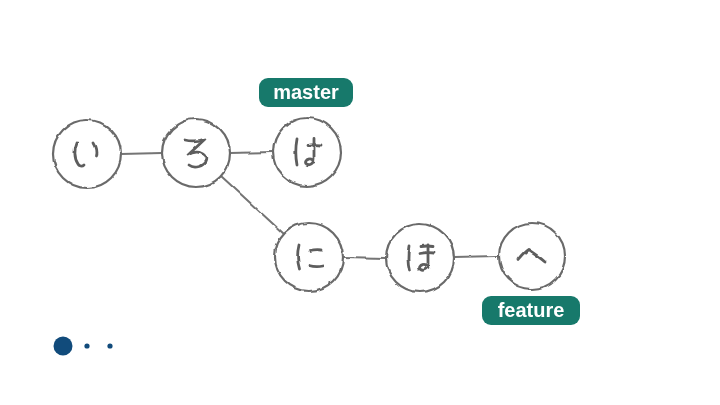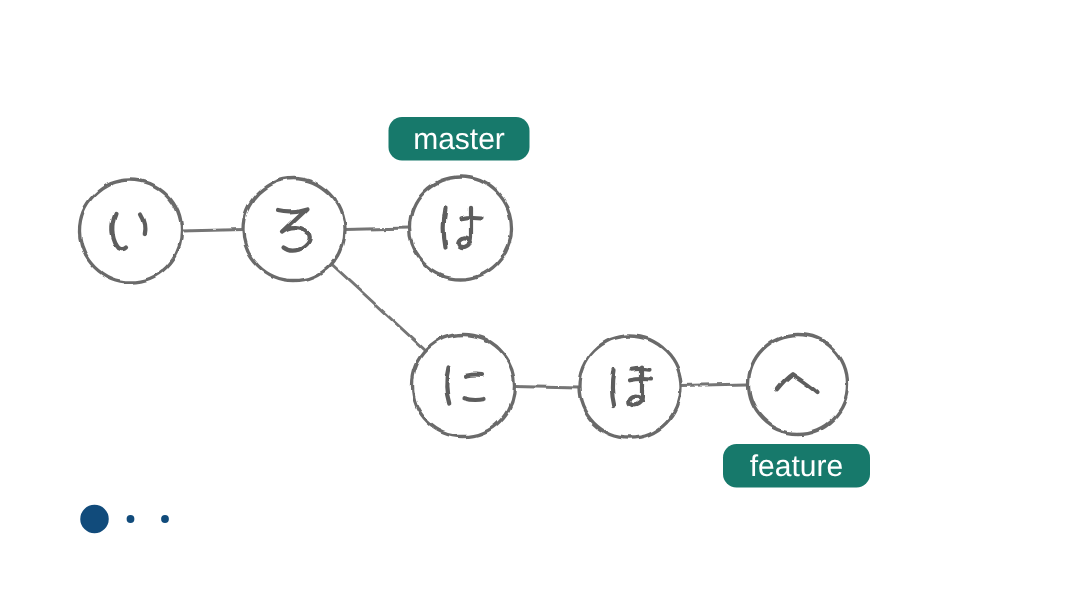--- a/index.html
+++ b/index.html
@@ -3,20 +3,21 @@
 <meta charset="utf-8">
 <style>
   html, body { margin: 0; padding: 0; background: #ffffff; }
   .stage {
     position: relative;
     width: 720px;
     height: 405px;
     background: #ffffff;
     overflow: hidden;
     font-family: "Liberation Sans", sans-serif;
+    font-weight: bold;
   }
   svg { display: block; }
   .edge {
     stroke: #757575;
     stroke-width: 2;
     stroke-linecap: round;
     fill: none;
   }
   .node-circle {
     fill: #ffffff;

